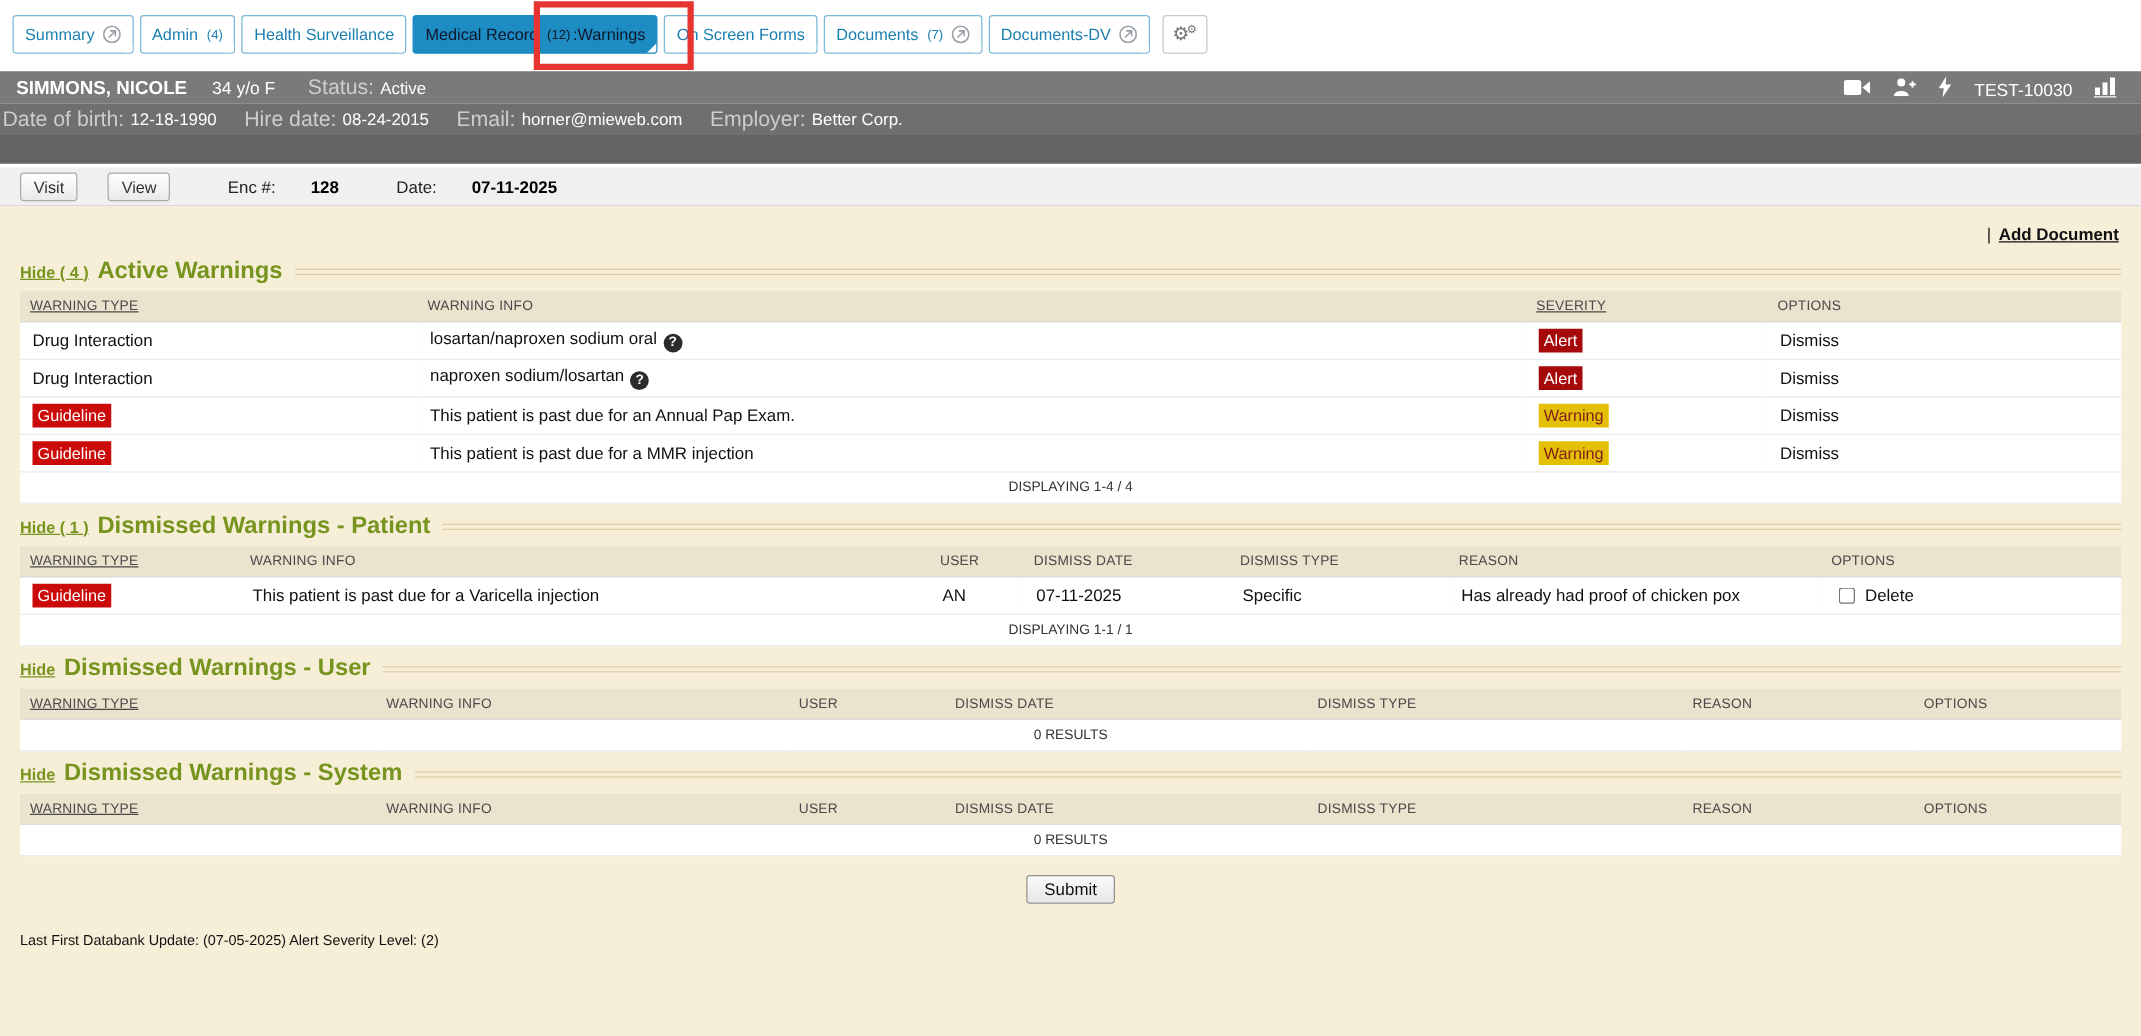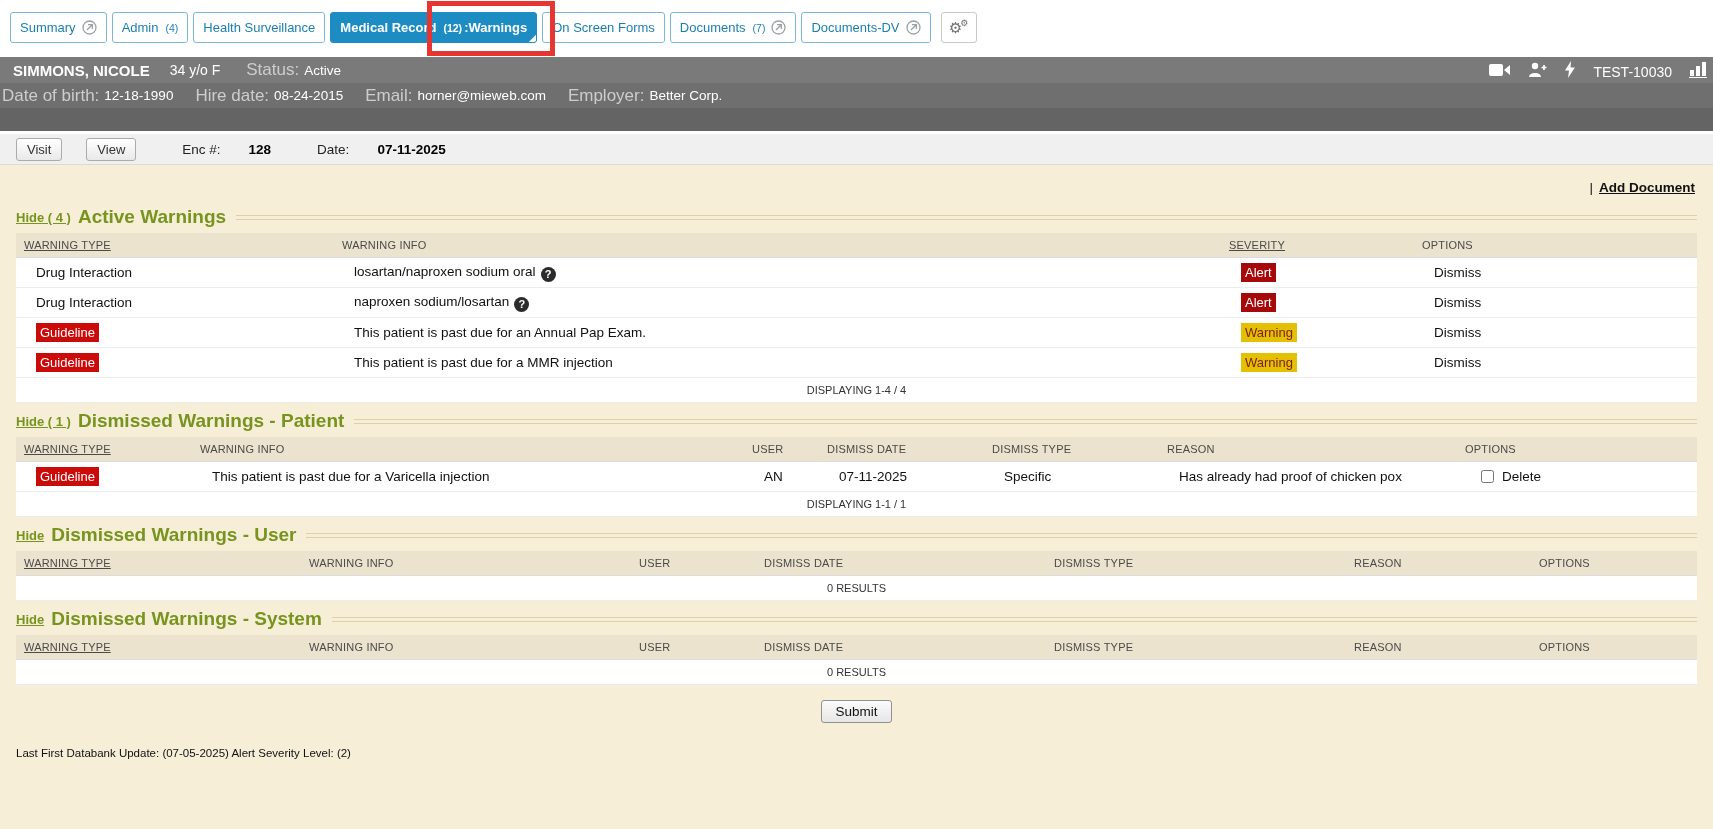--- a/index.html
+++ b/index.html
@@ -14,21 +14,21 @@
   .tab {
     display: flex; align-items: center; gap: 6px; position: relative; overflow: hidden;
     border: 1px solid #79b8d6; background: #fff; color: #1b7fae; font-size: 13px;
     height: 31px; padding: 0 9px; border-radius: 3px; cursor: pointer; white-space: nowrap;
   }
   .tab::after {
     content: ""; position: absolute; right: -6px; bottom: -6px; width: 11px; height: 11px;
     background: #fff; border-top: 1px solid #79b8d6; transform: rotate(45deg);
   }
   .tab .count { font-size: 10.5px; margin-left: 1px; }
-  .tab.active { background: #1d8cc2; border-color: #1d8cc2; color: #ffffff; font-weight: bold; }
+  .tab.active { background: #1d8cc2; border-color: #1d8cc2; color: #0f172a; font-weight: normal; }
   .circ-icon { display: inline-flex; }
   .gear-btn {
     width: 36px; height: 31px; border: 1px solid #c9c9c9; border-radius: 3px; background: #fff;
     display: flex; align-items: center; justify-content: center; color: #6f6f6f; margin-left: 5px; cursor: pointer;
   }
   .gear-main { font-size: 15px; line-height: 1; }
   .gear-small { font-size: 9px; line-height: 1; margin-left: -2px; margin-top: -8px; }
 
   
   .annotation-box {
@@ -38,21 +38,21 @@
 
   
   .ph { position: relative; }
   .ph-row1 { height: 26px; background: #7a7a7a; display: flex; align-items: center; padding: 0 13px; }
   .ph-row2 { height: 25px; background: #6f6f6f; display: flex; align-items: center; padding: 0 2px; }
   .ph-row3 { height: 23px; background: #646464; }
   .ph-name { color: #fff; font-weight: bold; font-size: 15px; margin-right: 20px; }
   .ph-agesex { color: #fff; font-size: 14px; margin-right: 26px; }
   .ph-label { color: #cdcdcd; font-size: 17px; margin-right: 5px; }
   .ph-value { color: #fff; font-size: 13.5px; margin-right: 22px; }
-  .ph-icons { position: absolute; top: 4px; right: 4px; display: flex; align-items: center; gap: 17px; }
+  .ph-icons { position: absolute; top: 4px; right: 18px; display: flex; align-items: center; gap: 17px; }
   .ph-id { color: #fff; font-size: 14px; }
 
   
   .visit-bar {
     height: 31px; background: #f0f0f0; border-bottom: 1px solid #dadada; margin-top: 3px;
     display: flex; align-items: center; padding: 0 16px; gap: 24px;
   }
   .gray-btn {
     background: linear-gradient(#ffffff, #e9e9e9); border: 1px solid #ababab; border-radius: 3px;
     padding: 3px 10px; font-size: 13px; color: #333; cursor: pointer; font-family: inherit;
@@ -70,21 +70,21 @@
   .hide-link { color: #76941e; font-size: 13px; font-weight: bold; text-decoration: underline; margin-right: 7px; white-space: nowrap; cursor: pointer; }
   .sec-title { color: #76941e; font-size: 19px; font-weight: bold; white-space: nowrap; }
   .rule { flex: 1; margin-left: 10px; height: 5px; border-top: 1px solid #ddd0ab; border-bottom: 1px solid #ddd0ab; }
 
   table { width: 100%; border-collapse: collapse; margin-top: 5px; background: transparent; }
   th {
     background: rgba(0,0,0,0.045); font-size: 11px; color: #4a4a4a; font-weight: normal;
     text-align: left; padding: 6px 8px; border-bottom: 1px solid #dcdcdc; letter-spacing: 0.2px; white-space: nowrap;
   }
   th.sortable span { text-decoration: underline; cursor: pointer; }
-  td { background: #fff; font-size: 13.5px; color: #101010; padding: 5px 20px; border-bottom: 1px solid #ececec; height: 18px; }
+  td { background: #fff; font-size: 13.5px; color: #101010; padding: 5px 10px; border-bottom: 1px solid #ececec; height: 18px; }
   tr.footer-row td { text-align: center; font-size: 11px; color: #333; padding: 6px; }
 
   .badge { display: inline-block; padding: 1px 4px; font-size: 13px; line-height: 17px; }
   .badge-alert { background: #a50909; color: #fff; }
   .badge-warning { background: #e3c004; color: #7f1d1d; }
   .badge-guideline { background: #cb0a0a; color: #fff; }
 
   .q-icon {
     display: inline-block; width: 15px; height: 15px; border-radius: 50%; background: #2b2b2b;
     color: #fff; font-size: 11px; font-weight: bold; text-align: center; line-height: 15px;

